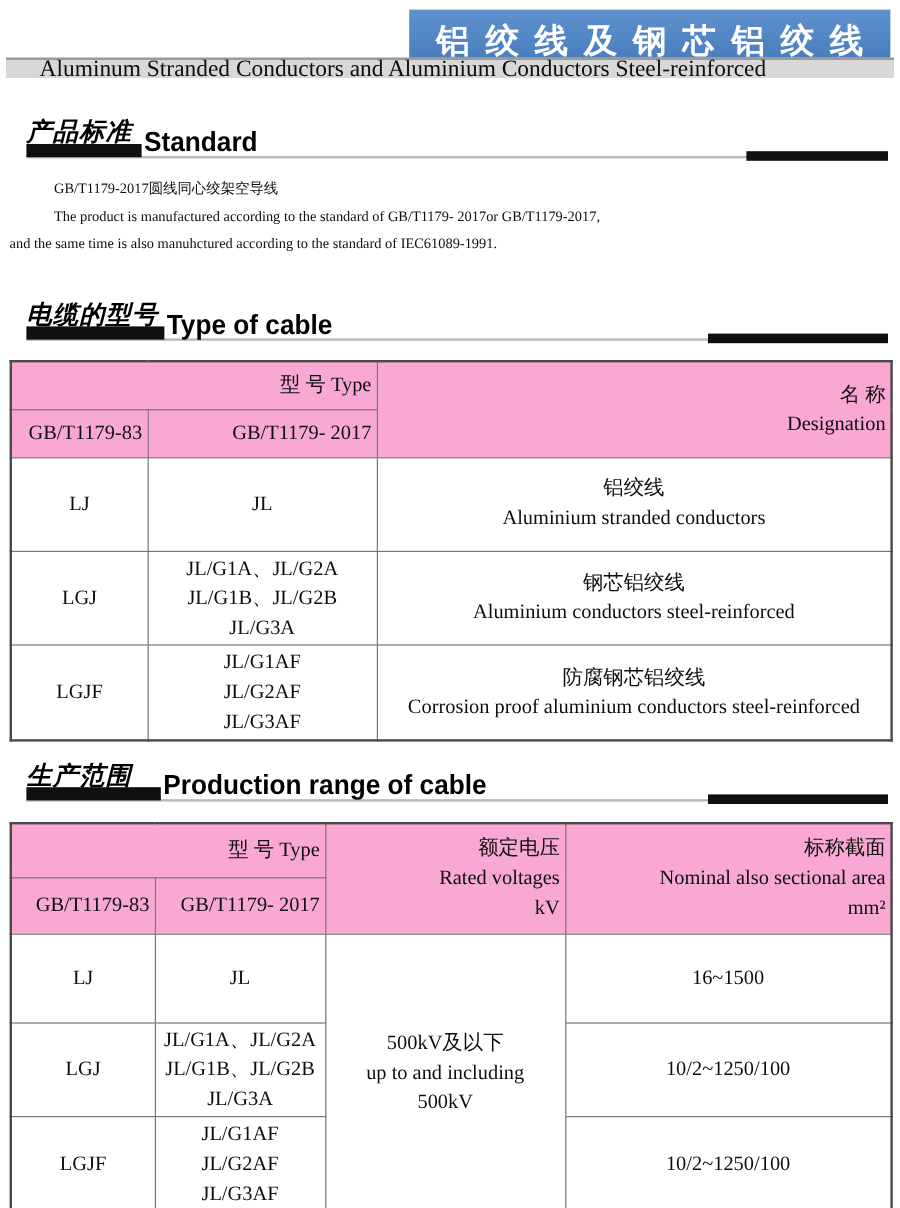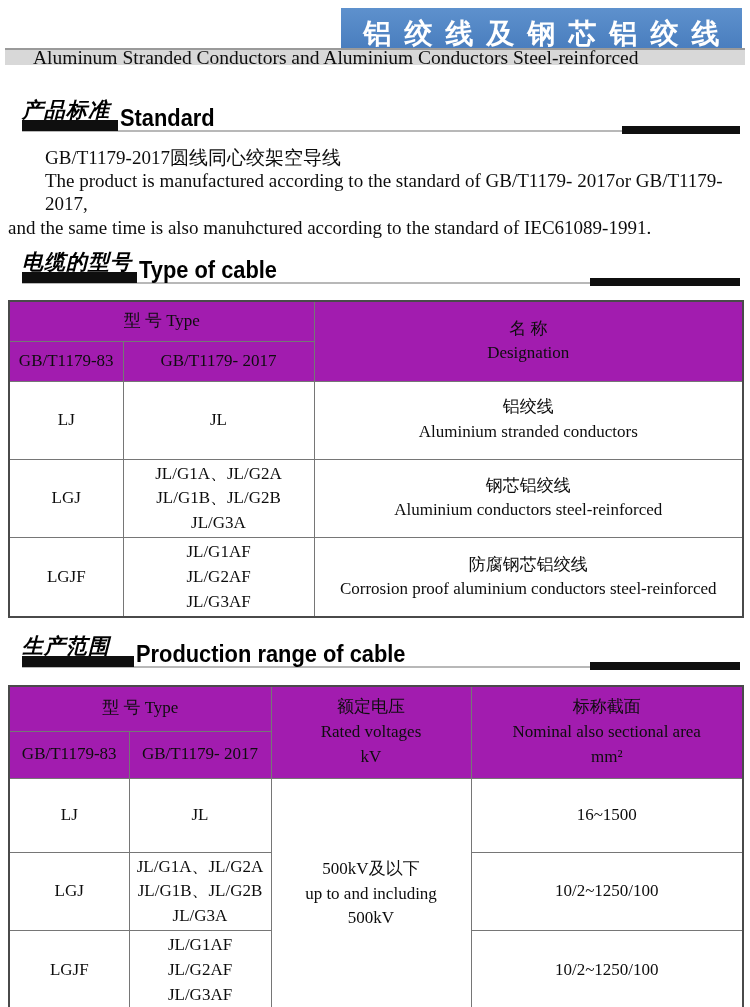--- a/index.html
+++ b/index.html
@@ -42,35 +42,35 @@
     color:#000; white-space:nowrap; transform:scaleX(.95); transform-origin:left;
   }
   #sec-standard   { top:96px; }
   #sec-standard .bar-l { width:96px; }  #sec-standard .en { left:98px; }  #sec-standard .bar-r { width:118px; }
   #sec-cabletype  { top:248px;text-align:right; }
   #sec-cabletype .bar-l { width:115px; } #sec-cabletype .en { left:117px; } #sec-cabletype .bar-r { width:150px; }
   #sec-production { top:632px; }
   #sec-production .bar-l { width:112px; } #sec-production .en { left:114px; } #sec-production .bar-r { width:150px; }
 
   
-  .std-text { position:absolute; left:8px; top:146px; width:736px; font-size:19px; line-height:23.2px; color:#0d0d0d; }
+  .std-text { position:absolute; left:8px; top:146px; width:736px; font-size:12px; line-height:23.2px; color:#0d0d0d; }
   .std-text .indent { padding-left:37px; }
 
   
   table.doc {
     position:absolute; left:8px; width:734px;
     border-collapse:collapse; table-layout:fixed;
     border:2px solid #4a4a4a;
     font-family:"Liberation Serif", serif; font-size:17px; color:#0d0d0d;
   }
   table.doc td {
     border:1px solid #767676; text-align:center; vertical-align:middle;
     padding:2px 4px; line-height:1.45;
   }
-  table.doc td.hdr { background:#a21caf; }
+  table.doc td.hdr { background:#f9a8d4;text-align:right; }
   .multiline { white-space:pre-line;margin-left:48px; }
   #table-type { top:300px; }
   #table-production { top:685px; }
 </style>
 </head>
 <body>
 
 <div id="page">
 
   <div class="banner-blue">

